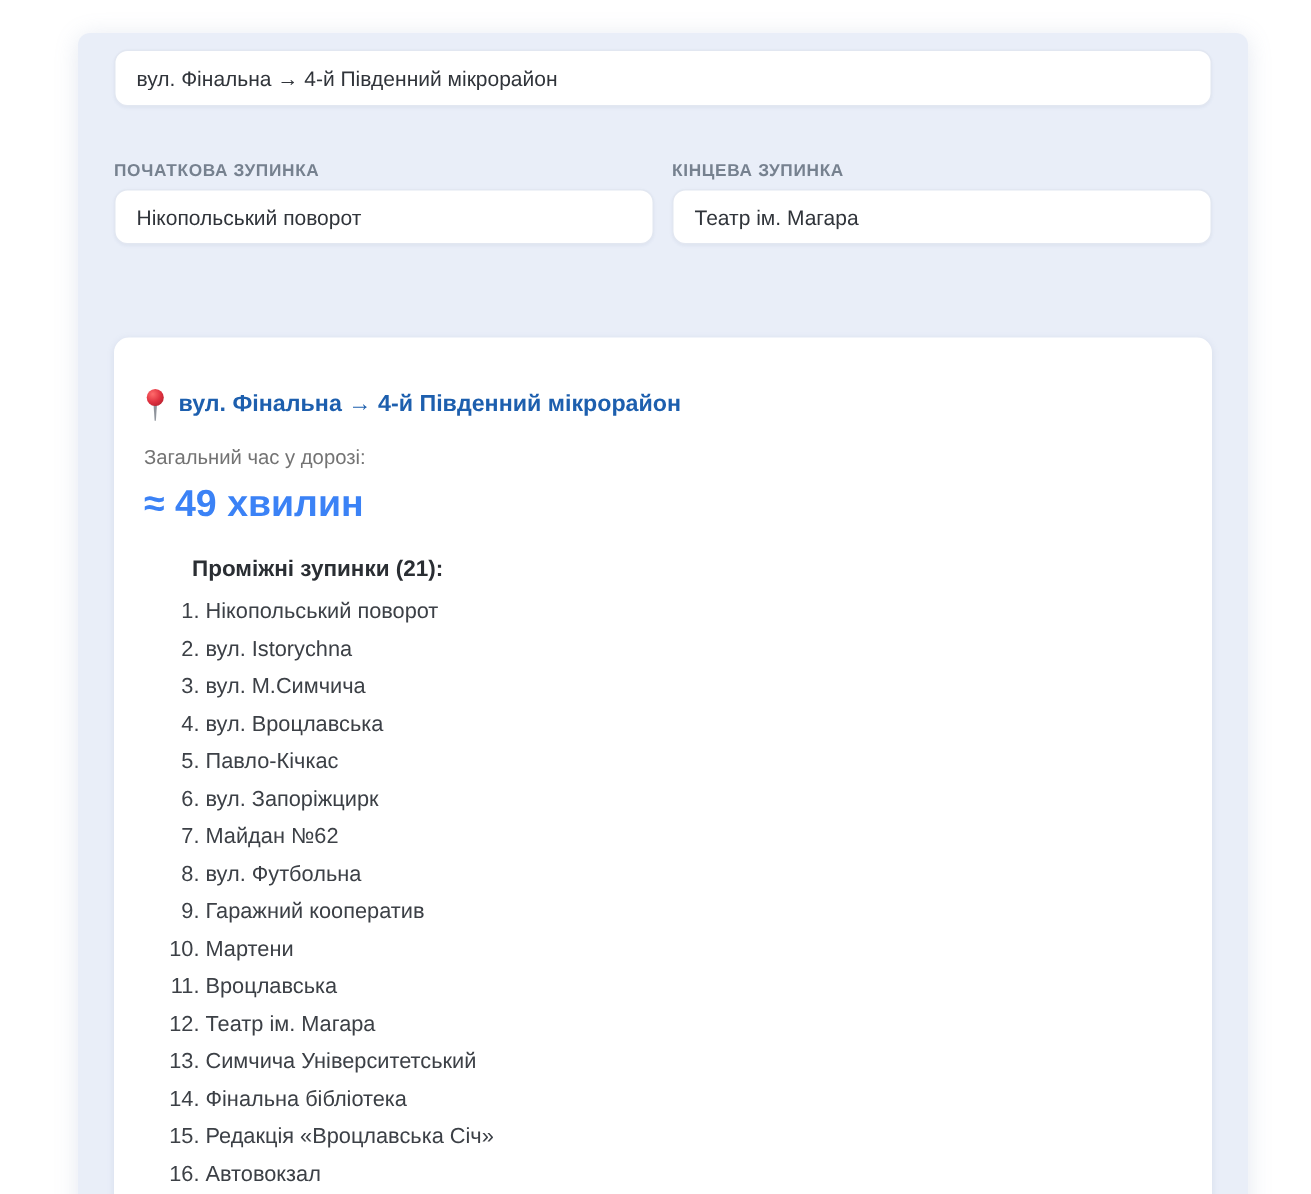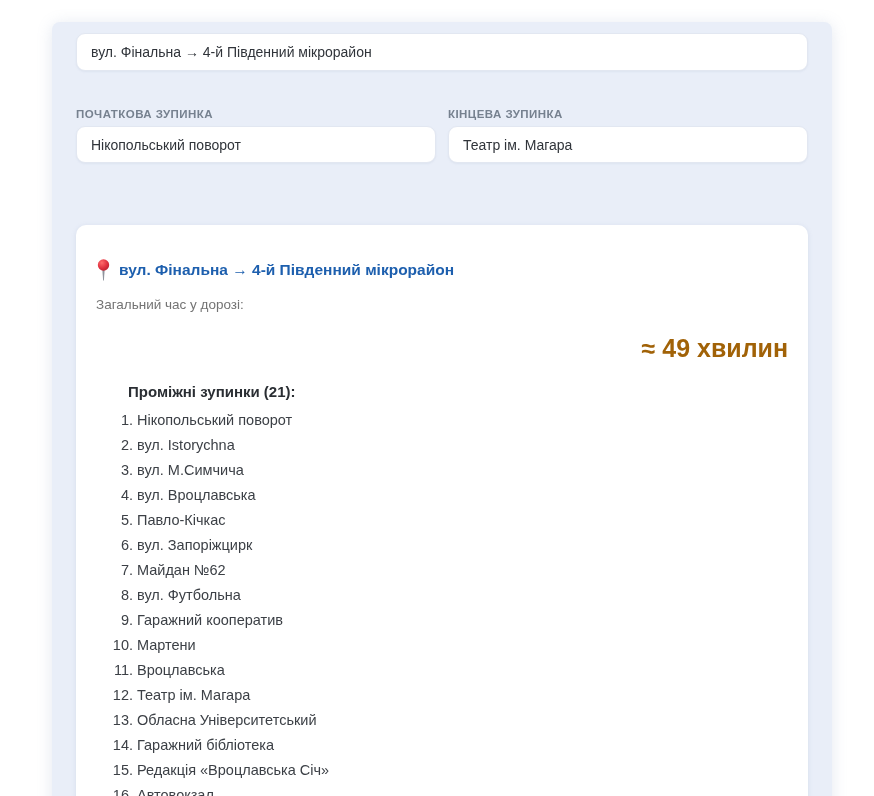--- a/index.html
+++ b/index.html
@@ -69,26 +69,25 @@
     color:#1d5fae;
     line-height:22px;
   }
   .time-label {
     margin-top:14px;
     font-size:13.5px;
     color:#737373;
     line-height:19px;
   }
   .time-value {
-    margin-top:20px;
+    margin-top:8px;
     font-size:25px;
     font-weight:700;
-    color:#a16207;
+    color:#3b82f6;
     line-height:28px;
-    text-align:right;
   }
   .stops-heading {
     margin-top:20px;
     font-size:15px;
     font-weight:700;
     color:#2a2e33;
     line-height:20px;
     margin-left:32px;
   }
   .stops-list {
@@ -148,20 +147,20 @@
         <li>вул. М.Симчича</li>
         <li>вул. Вроцлавська</li>
         <li>Павло-Кічкас</li>
         <li>вул. Запоріжцирк</li>
         <li>Майдан №62</li>
         <li>вул. Футбольна</li>
         <li>Гаражний кооператив</li>
         <li>Мартени</li>
         <li>Вроцлавська</li>
         <li>Театр ім. Магара</li>
-        <li>Обласна Університетський</li>
-        <li>Гаражний бібліотека</li>
+        <li>Симчича Університетський</li>
+        <li>Фінальна бібліотека</li>
         <li>Редакція «Вроцлавська Січ»</li>
         <li>Автовокзал</li>
       </ol>
 
   </div>
 </div>
 
 </body></html>

